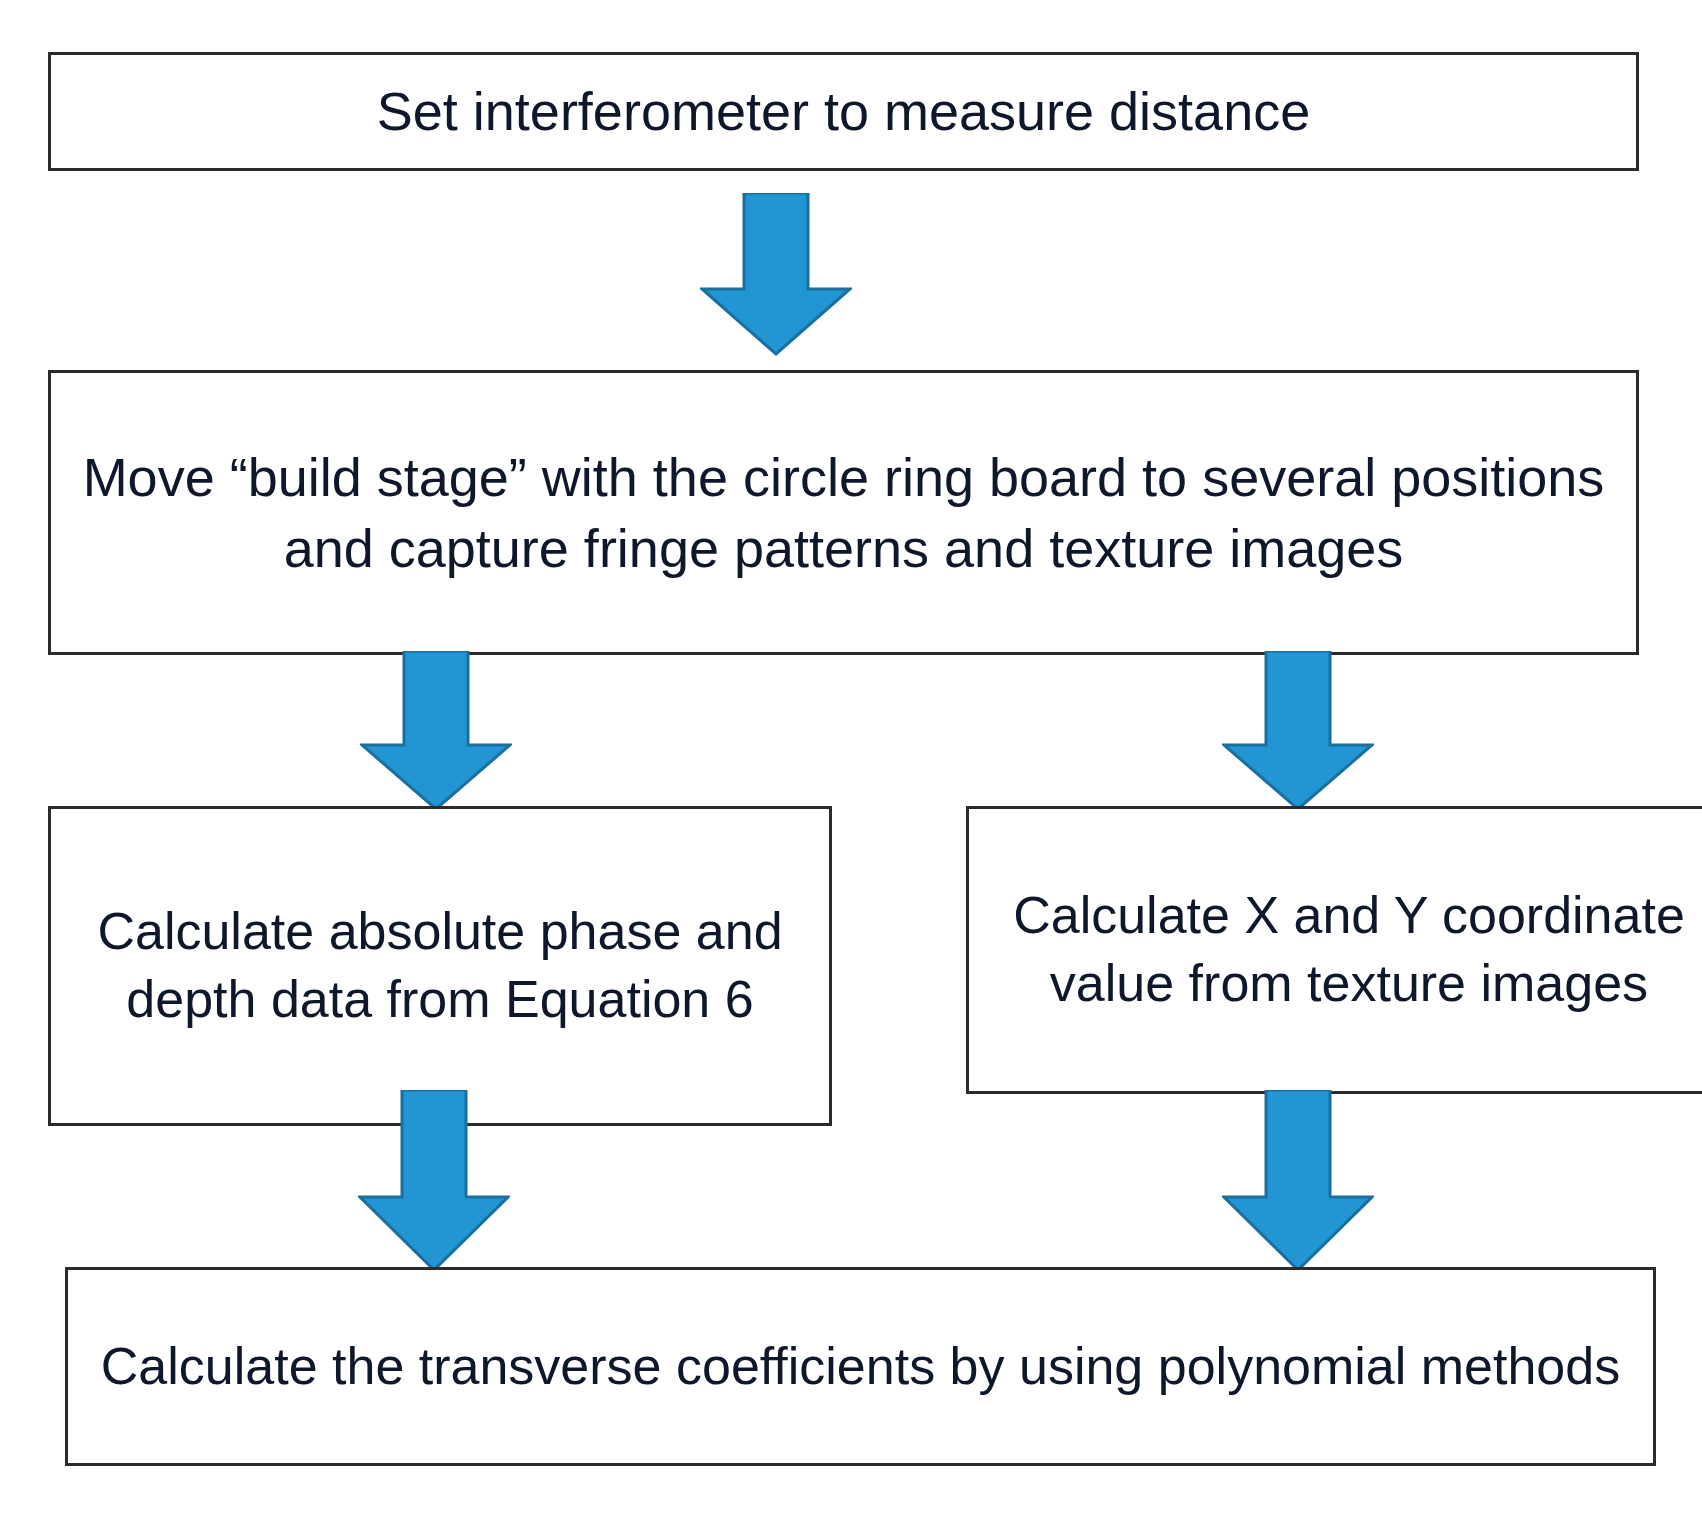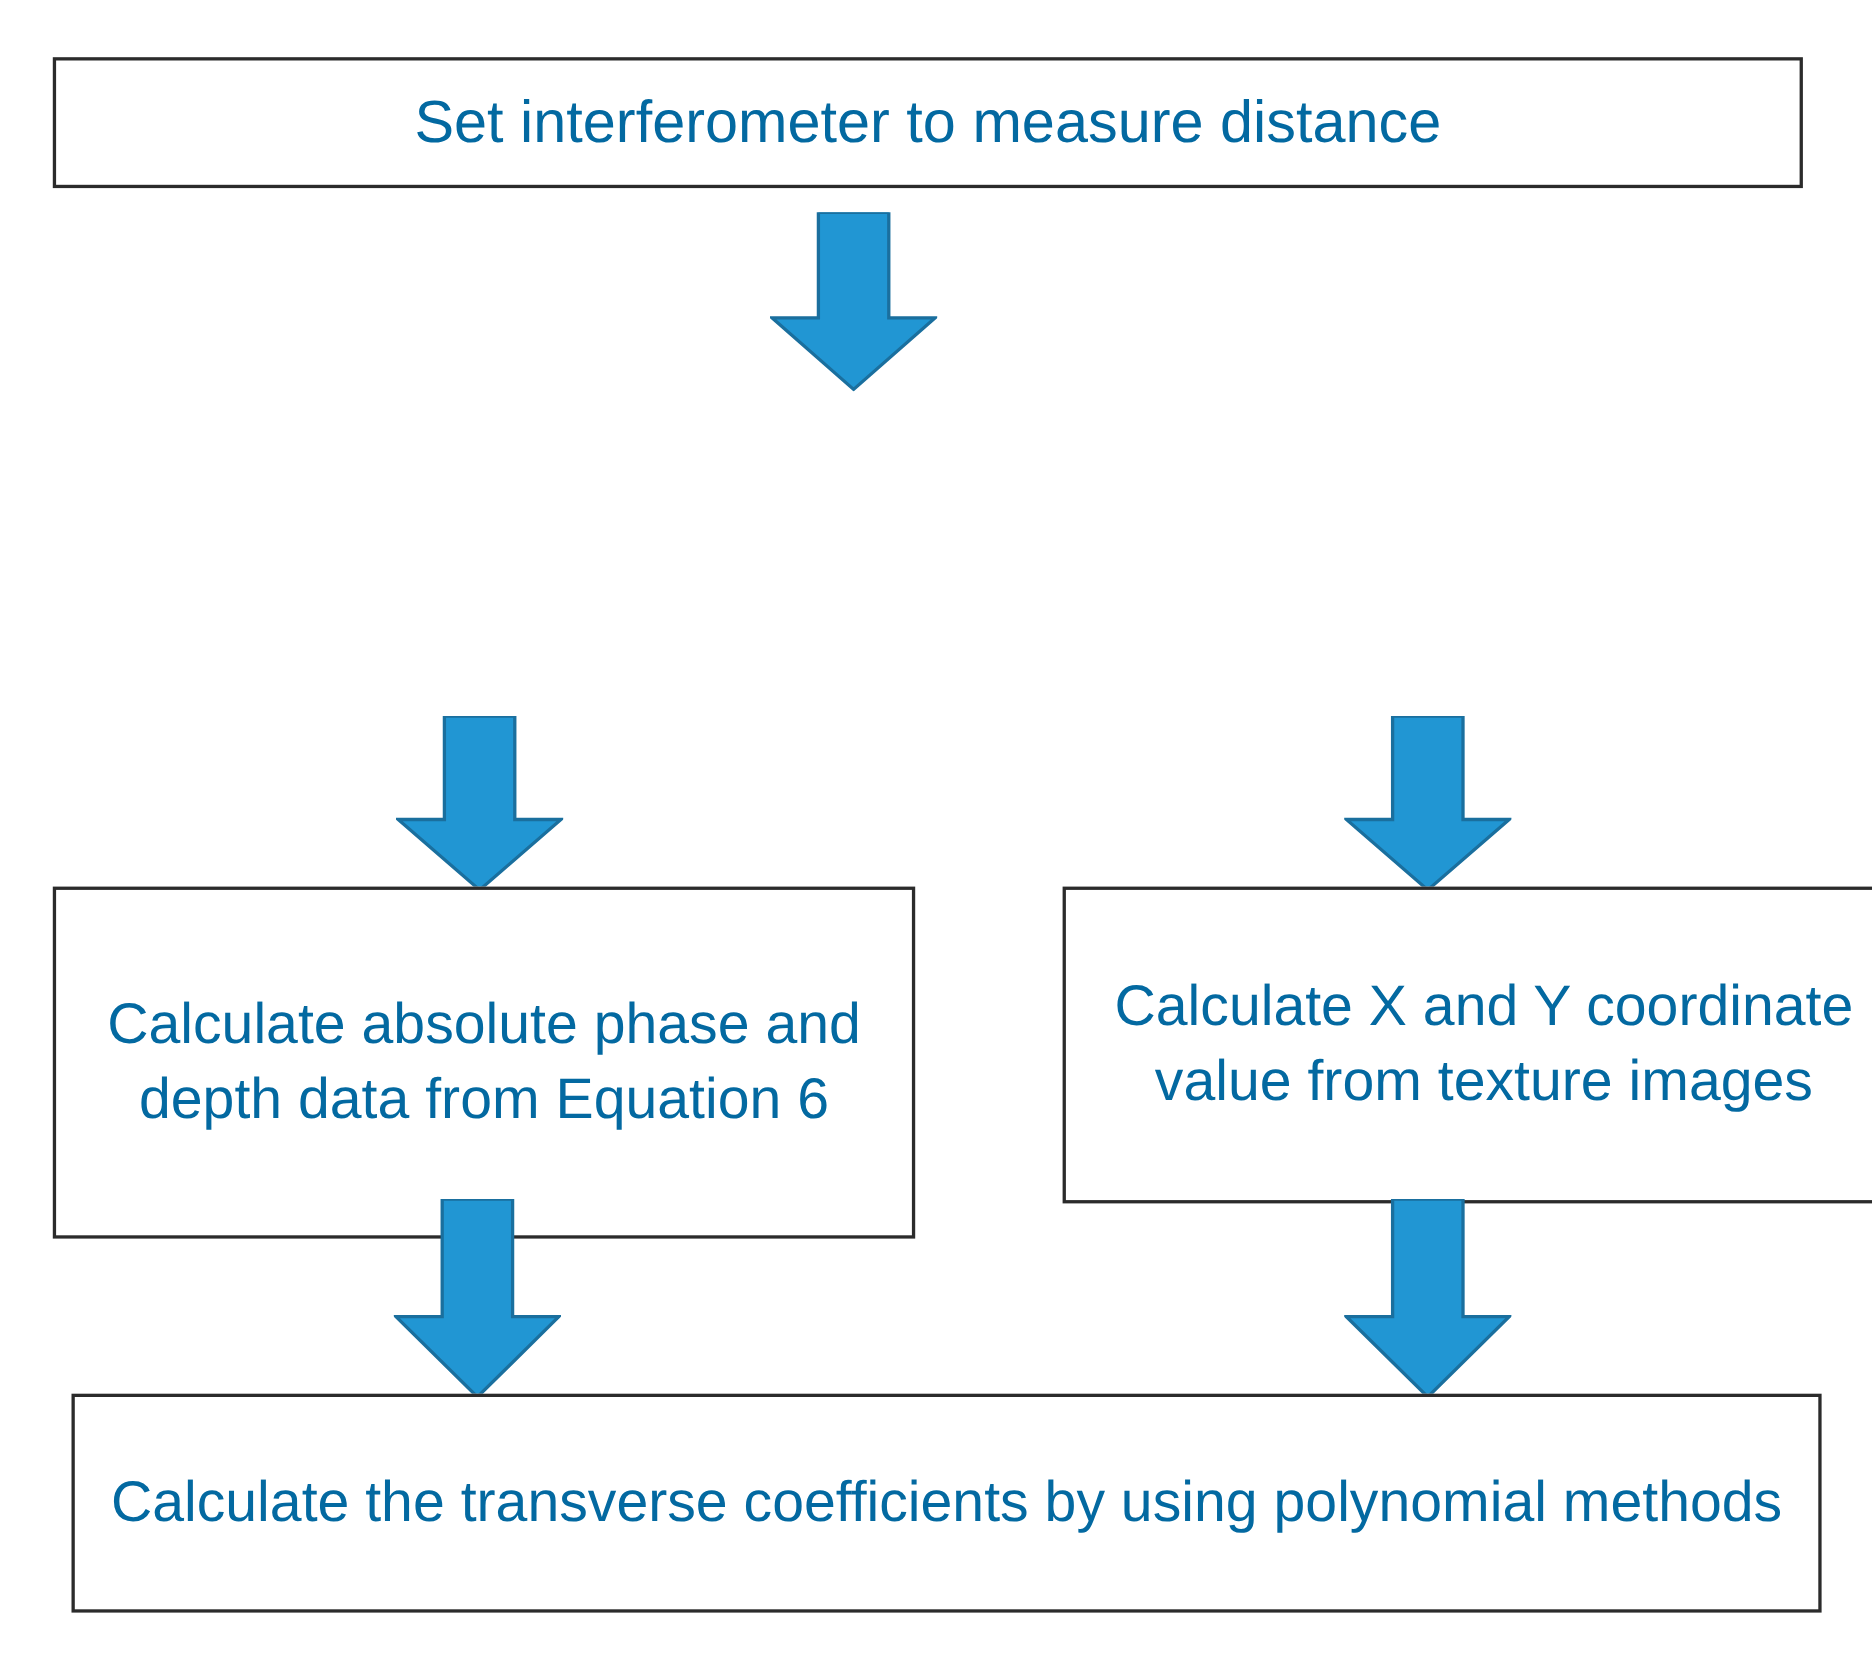--- a/index.html
+++ b/index.html
@@ -19,21 +19,21 @@
   }
   .node {
     position: absolute;
     box-sizing: border-box;
     border: 3px solid #2b2b2b;
     background: #ffffff;
     display: flex;
     align-items: center;
     justify-content: center;
     text-align: center;
-    color: #0369a1;
+    color: #0f172a;
     line-height: 1.30;
     padding: 18px 16px;
   }
   .node-text {
     display: block;
     width: 100%;
     white-space: pre-line;
   }
 
   
@@ -80,20 +80,23 @@
 <div id="canvas">
 
   <div class="node" id="node-set-interferometer">
     <span class="node-text">Set interferometer to measure distance</span>
   </div>
 
   <svg class="arrow" id="arrow-top-to-move" viewBox="0 0 152 163" preserveAspectRatio="none">
     <polygon points="44,0 108,0 108,96 150,96 76,161 2,96 44,96" fill="#2196D3" stroke="#1a6f9e" stroke-width="3" stroke-linejoin="miter"></polygon>
   </svg>
 
+  <div class="node" id="node-move-build-stage">
+    <span class="node-text">Move “build stage” with the circle ring board to several positions and capture fringe patterns and texture images</span>
+  </div>
 
   <svg class="arrow" id="arrow-move-to-phase" viewBox="0 0 152 160" preserveAspectRatio="none">
     <polygon points="44,0 108,0 108,94 150,94 76,158 2,94 44,94" fill="#2196D3" stroke="#1a6f9e" stroke-width="3" stroke-linejoin="miter"></polygon>
   </svg>
 
   <svg class="arrow" id="arrow-move-to-xy" viewBox="0 0 152 160" preserveAspectRatio="none">
     <polygon points="44,0 108,0 108,94 150,94 76,158 2,94 44,94" fill="#2196D3" stroke="#1a6f9e" stroke-width="3" stroke-linejoin="miter"></polygon>
   </svg>
 
   <div class="node" id="node-calculate-phase">

